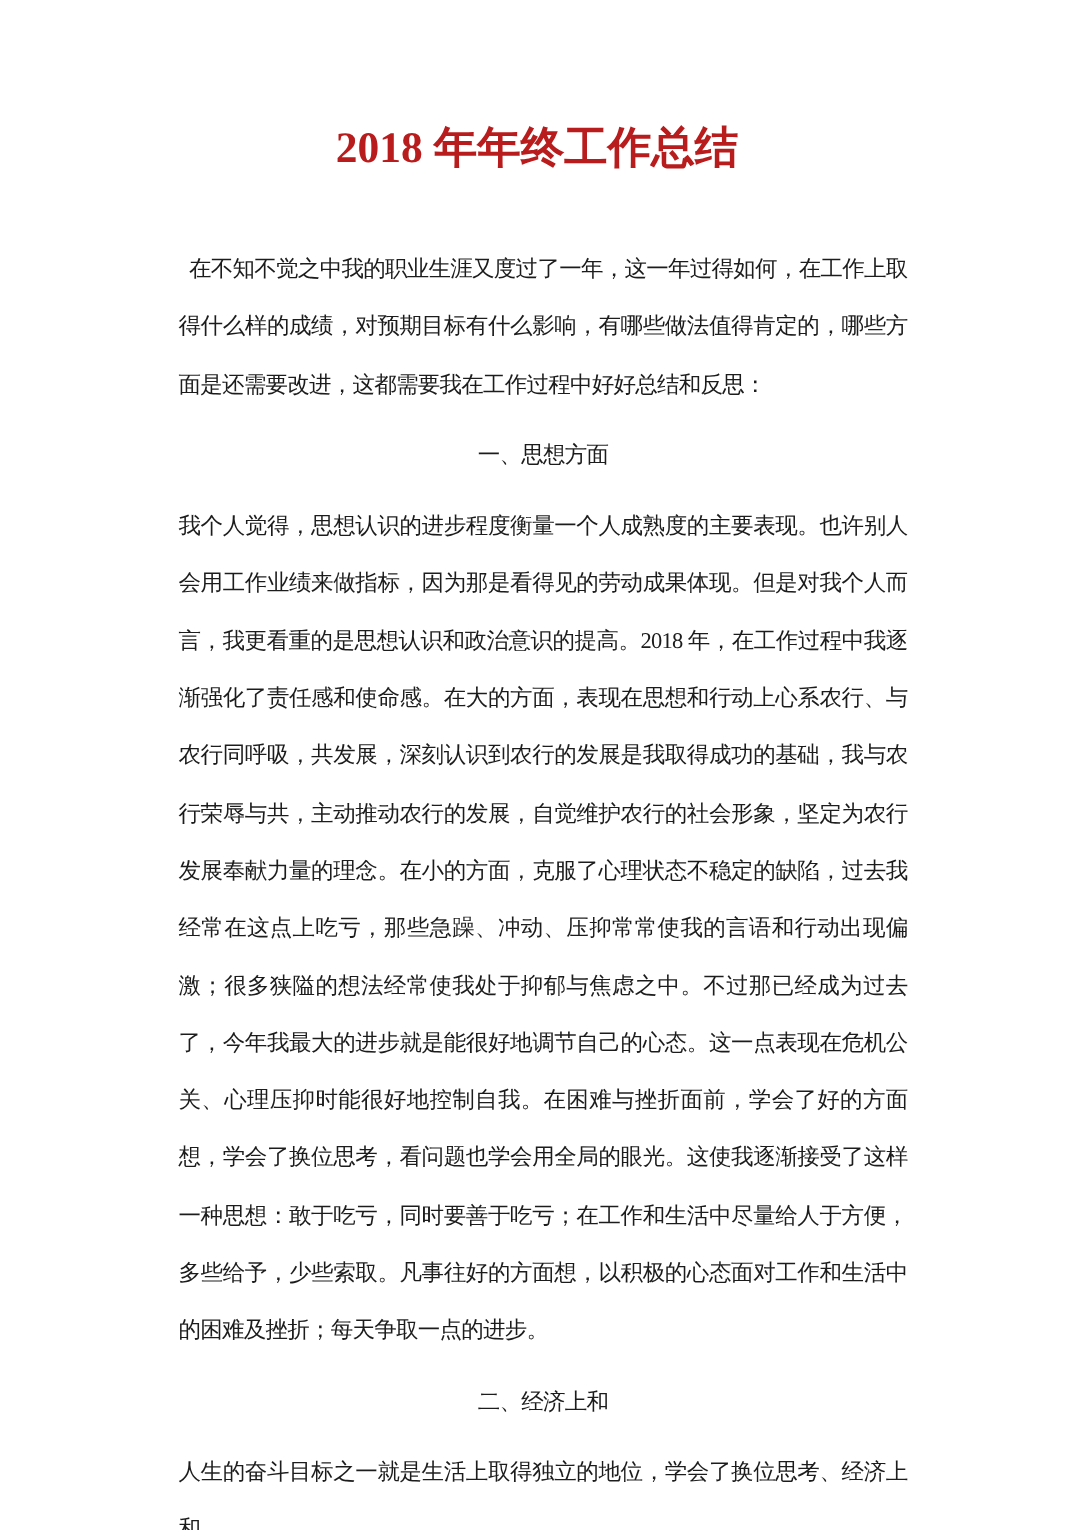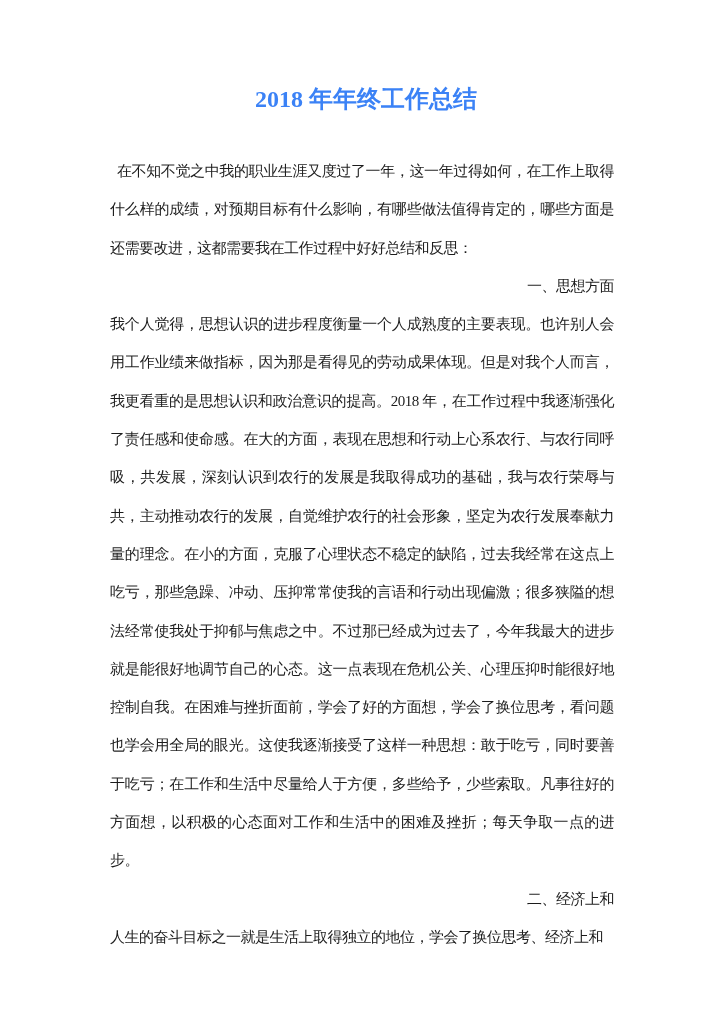--- a/index.html
+++ b/index.html
@@ -15,50 +15,50 @@
   }
   .page {
     position: relative;
     width: 721px;
     height: 1020px;
     background: #ffffff;
   }
   .doc-title {
     position: absolute;
     top: 79px;
-    left: 114px;
+    left: 106px;
     width: 504px;
     margin: 0;
     text-align: center;
-    font-size: 24px;
+    font-size: 29px;
     line-height: 40px;
     font-weight: 700;
-    color: #3b82f6;
+    color: #b91c1c;
     letter-spacing: 0px;
     white-space: nowrap;
   }
   .content {
     position: absolute;
     top: 152px;
     left: 110px;
     width: 504px;
   }
   .para {
-    margin: 0;
+    margin: 9px;
     font-size: 15px;
     line-height: 38.3px;
     letter-spacing: -0.5px;
     color: #1c1c1c;
     text-align: justify;
   }
   .para.first-indent {
     text-indent: 7px;
   }
   .para.heading {
-    text-align: right;
+    text-align: center;
   }
 </style>
 </head>
 <body>
 
 <div class="page">
   <h1 class="doc-title">2018 年年终工作总结</h1>
 
   <div class="content">
     <p class="para first-indent">在不知不觉之中我的职业生涯又度过了一年，这一年过得如何，在工作上取得什么样的成绩，对预期目标有什么影响，有哪些做法值得肯定的，哪些方面是还需要改进，这都需要我在工作过程中好好总结和反思：</p>

